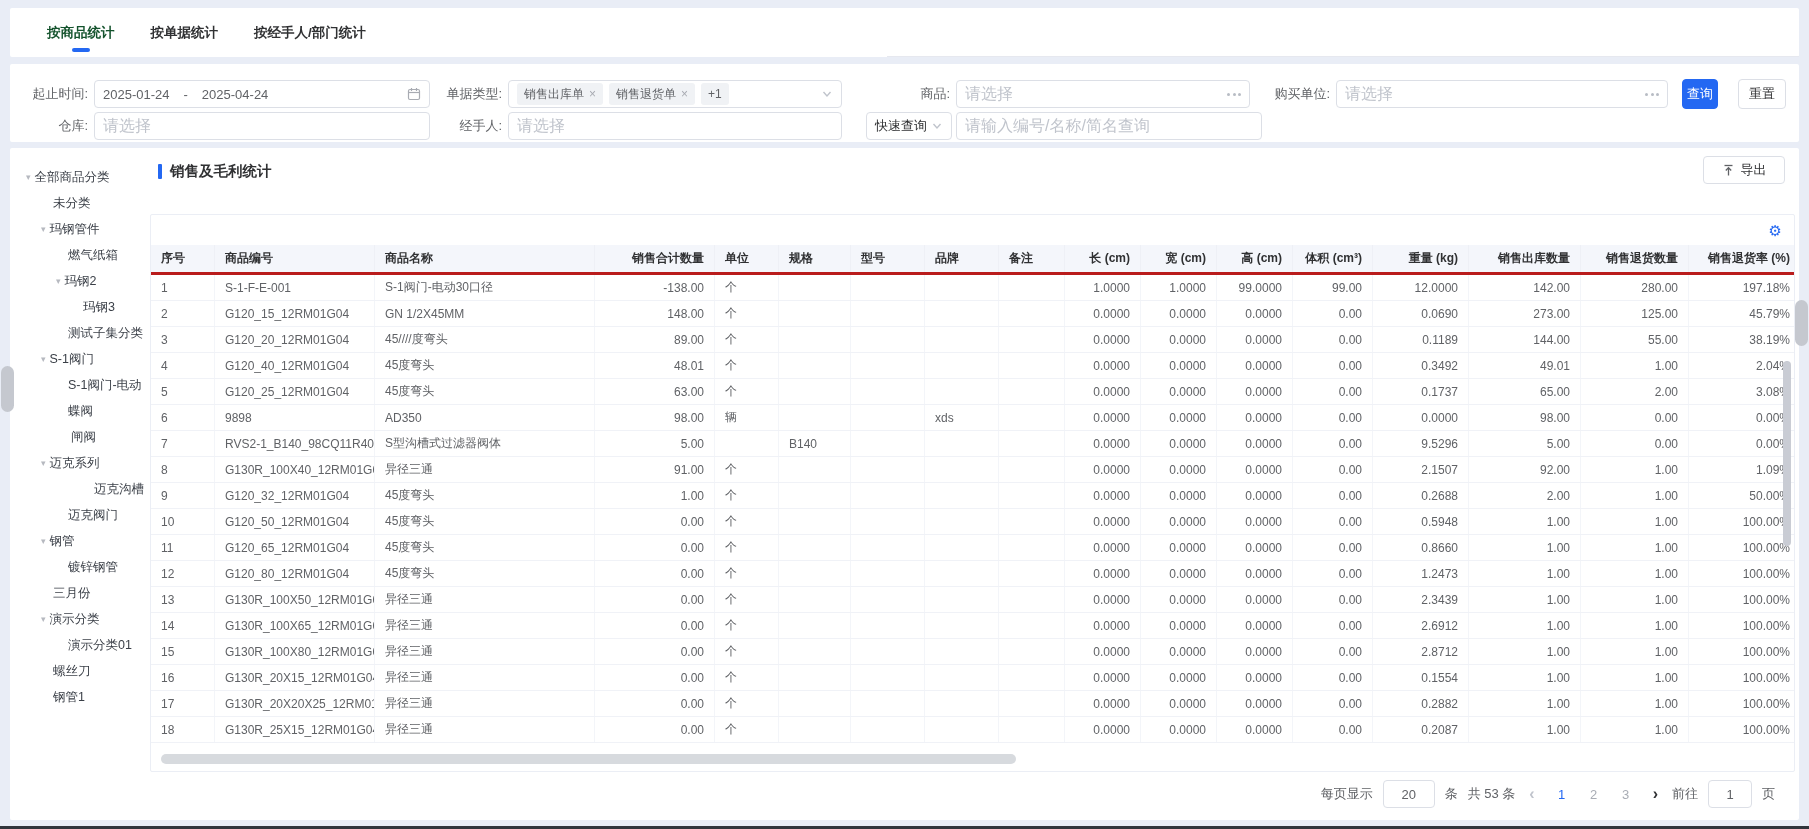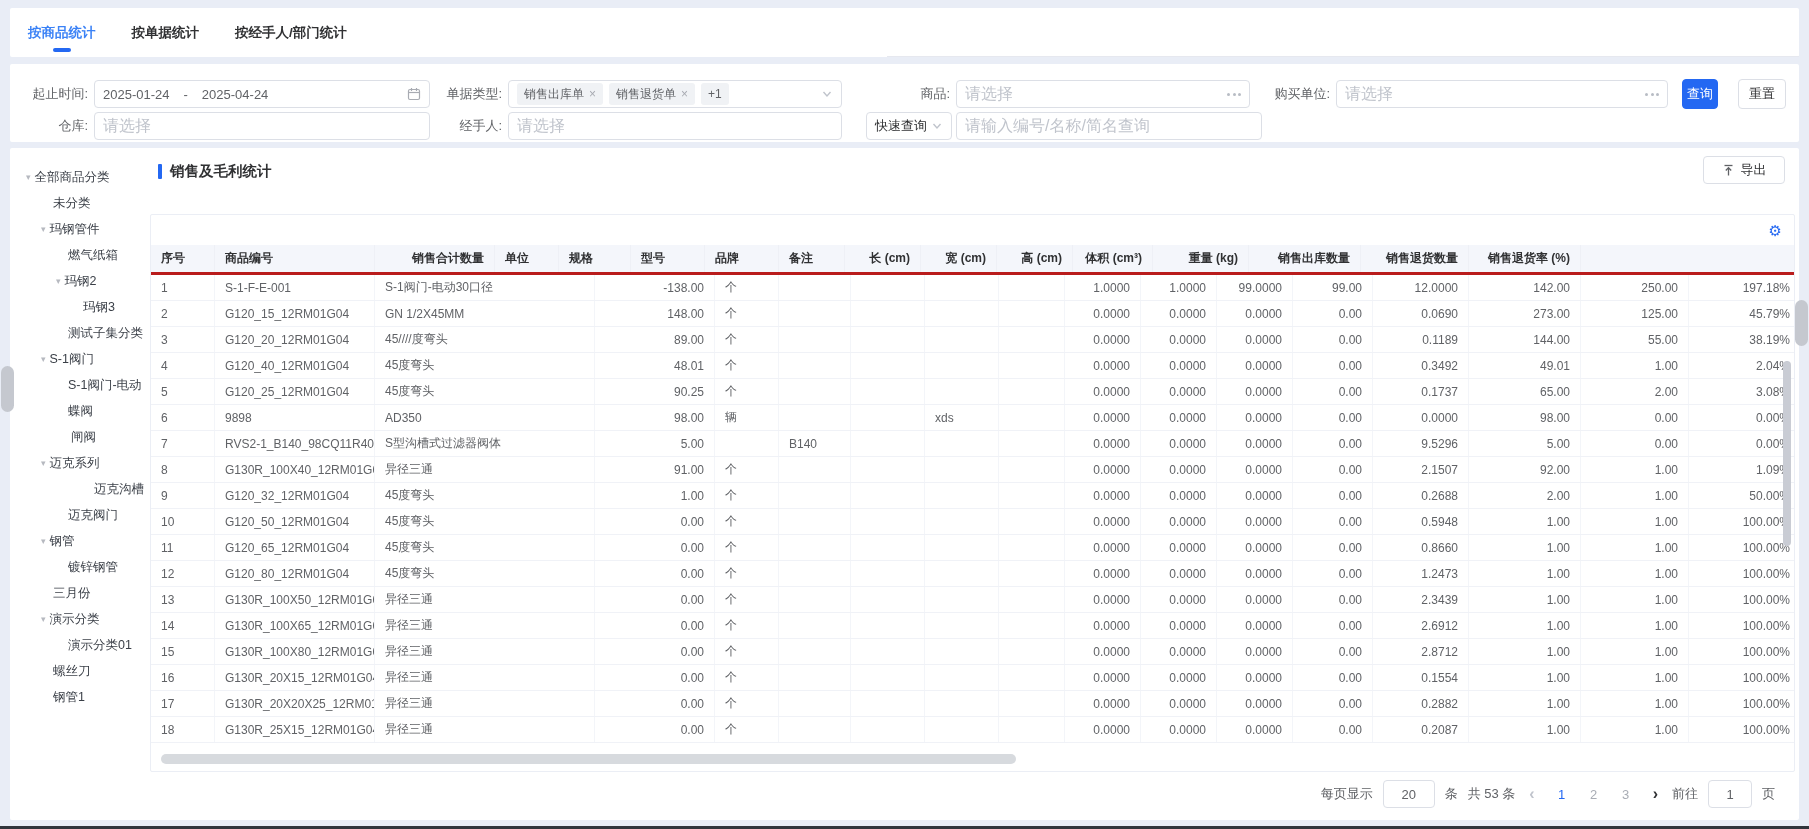--- a/index.html
+++ b/index.html
@@ -10,21 +10,21 @@
     font-family:"Liberation Sans","DejaVu Sans",sans-serif;
     color:#303133; font-size:13px;
   }
   .card { position:absolute; background:#fff; border-radius:2px; }
 
   
   #tabs-card { left:10px; top:8px; width:1789px; height:49px; }
   #tabs { display:flex; align-items:center; height:100%; padding-left:18px; gap:36px; }
   .tab { position:relative; font-weight:bold; font-size:13.5px; color:#303133; height:100%;
          display:flex; align-items:center; cursor:pointer; }
-  .tab.active { color:#3b82f6; }
+  .tab.active { color:#14532d;margin-left:19px; }
   .tab .tab-bar { position:absolute; left:50%; transform:translateX(-50%); bottom:5px;
                   width:18px; height:4px; border-radius:2px; background:#2468f2; }
   #tabs-right-border { position:absolute; bottom:0; left:877px; right:0; height:1px; background:#e6e8ef; }
 
   
   #filter-card { left:10px; top:64px; width:1789px; height:78px; }
   .f-label { position:absolute; font-size:13px; color:#606266; text-align:right; line-height:28px; }
   .field { position:absolute; height:28px; border:1px solid #dcdfe6; border-radius:4px; background:#fff;
            display:flex; align-items:center; padding:0 8px; }
   .field input { border:none; outline:none; flex:1; font-size:16px; color:#606266; min-width:0;
@@ -308,20 +308,21 @@
     <span>导出</span>
   </div>
 
   <div id="table-wrap">
     <div id="table-toolbar">
       <span id="gear-icon">⚙</span>
     </div>
     <div id="thead">
         <div class="th" style="width: 64px;">序号</div>
         <div class="th" style="width: 160px;">商品编号</div>
+        <div class="th" style="width: 220px;">商品名称</div>
         <div class="th right" style="width: 120px;">销售合计数量</div>
         <div class="th" style="width: 64px;">单位</div>
         <div class="th" style="width: 72px;">规格</div>
         <div class="th" style="width: 74px;">型号</div>
         <div class="th" style="width: 74px;">品牌</div>
         <div class="th" style="width: 66px;">备注</div>
         <div class="th right" style="width: 76px;">长 (cm)</div>
         <div class="th right" style="width: 76px;">宽 (cm)</div>
         <div class="th right" style="width: 76px;">高 (cm)</div>
         <div class="th right" style="width: 80px;">体积 (cm³)</div>
@@ -340,21 +341,21 @@
           <div class="td" style="width: 72px;"></div>
           <div class="td" style="width: 74px;"></div>
           <div class="td" style="width: 74px;"></div>
           <div class="td" style="width: 66px;"></div>
           <div class="td right" style="width: 76px;">1.0000</div>
           <div class="td right" style="width: 76px;">1.0000</div>
           <div class="td right" style="width: 76px;">99.0000</div>
           <div class="td right" style="width: 80px;">99.00</div>
           <div class="td right" style="width: 96px;">12.0000</div>
           <div class="td right" style="width: 112px;">142.00</div>
-          <div class="td right" style="width: 108px;">250.00</div>
+          <div class="td right" style="width: 108px;">280.00</div>
           <div class="td right" style="width: 112px;">197.18%</div>
         </div>
         <div class="tr">
           <div class="td" style="width: 64px;">2</div>
           <div class="td" style="width: 160px;">G120_15_12RM01G04</div>
           <div class="td" style="width: 220px;">GN 1/2X45MM</div>
           <div class="td right" style="width: 120px;">148.00</div>
           <div class="td" style="width: 64px;">个</div>
           <div class="td" style="width: 72px;"></div>
           <div class="td" style="width: 74px;"></div>
@@ -404,21 +405,21 @@
           <div class="td right" style="width: 80px;">0.00</div>
           <div class="td right" style="width: 96px;">0.3492</div>
           <div class="td right" style="width: 112px;">49.01</div>
           <div class="td right" style="width: 108px;">1.00</div>
           <div class="td right" style="width: 112px;">2.04%</div>
         </div>
         <div class="tr">
           <div class="td" style="width: 64px;">5</div>
           <div class="td" style="width: 160px;">G120_25_12RM01G04</div>
           <div class="td" style="width: 220px;">45度弯头</div>
-          <div class="td right" style="width: 120px;">90.25</div>
+          <div class="td right" style="width: 120px;">63.00</div>
           <div class="td" style="width: 64px;">个</div>
           <div class="td" style="width: 72px;"></div>
           <div class="td" style="width: 74px;"></div>
           <div class="td" style="width: 74px;"></div>
           <div class="td" style="width: 66px;"></div>
           <div class="td right" style="width: 76px;">0.0000</div>
           <div class="td right" style="width: 76px;">0.0000</div>
           <div class="td right" style="width: 76px;">0.0000</div>
           <div class="td right" style="width: 80px;">0.00</div>
           <div class="td right" style="width: 96px;">0.1737</div>

